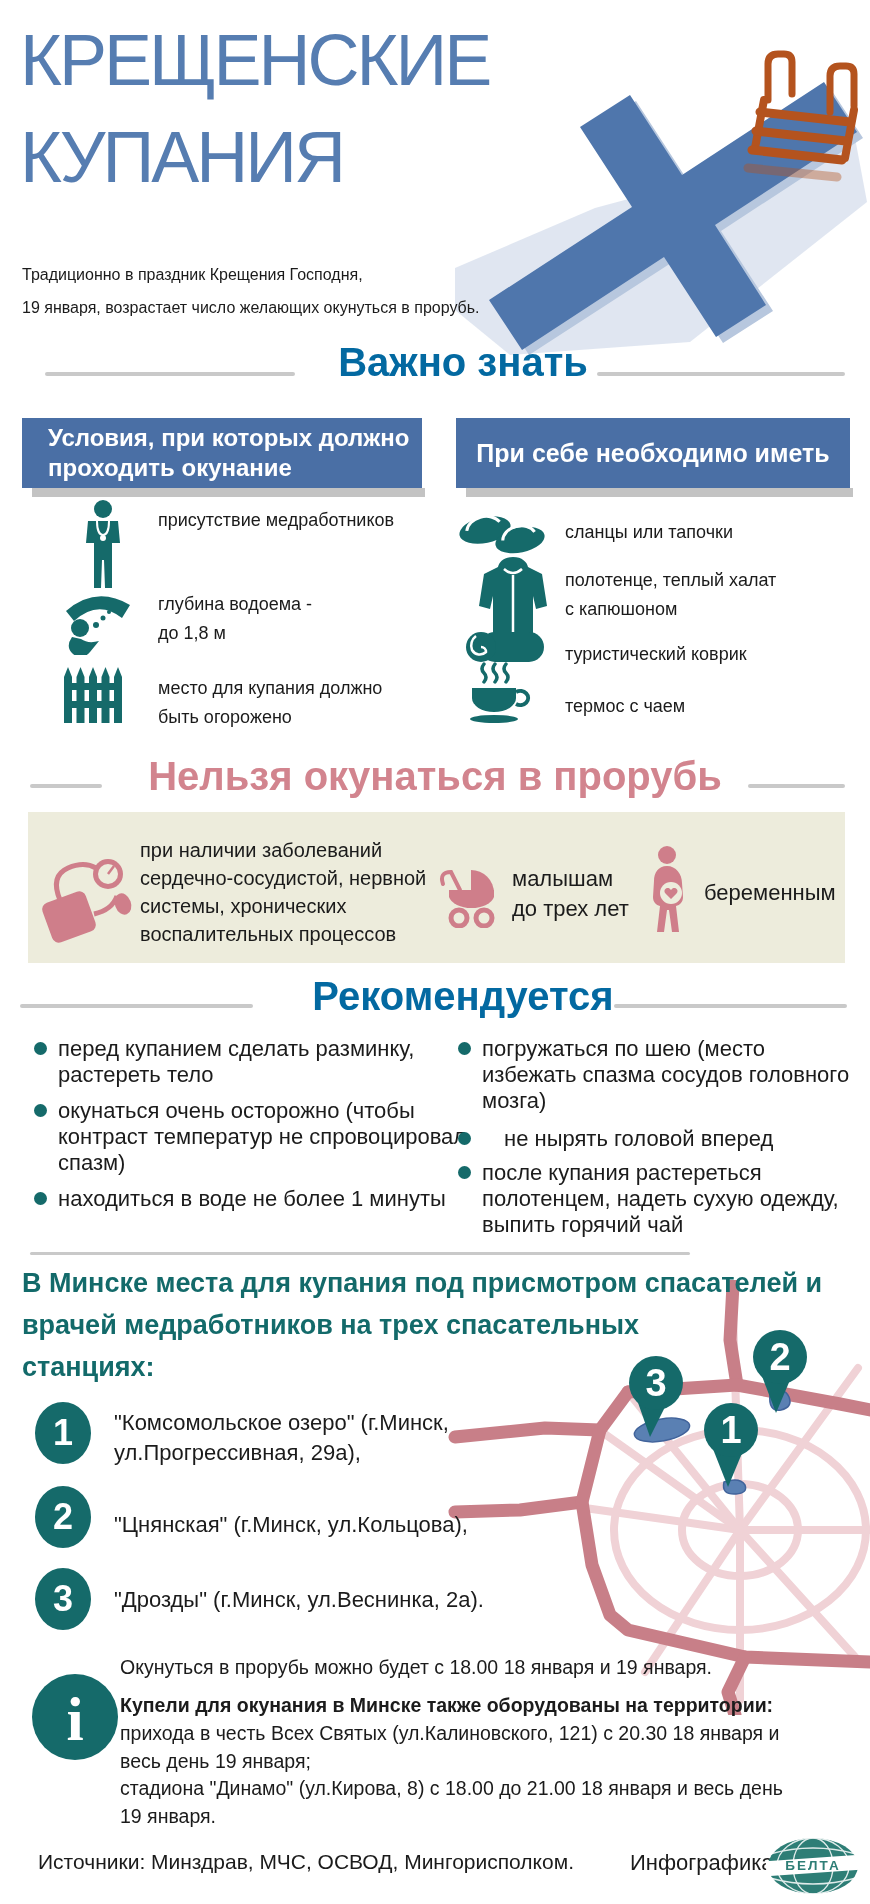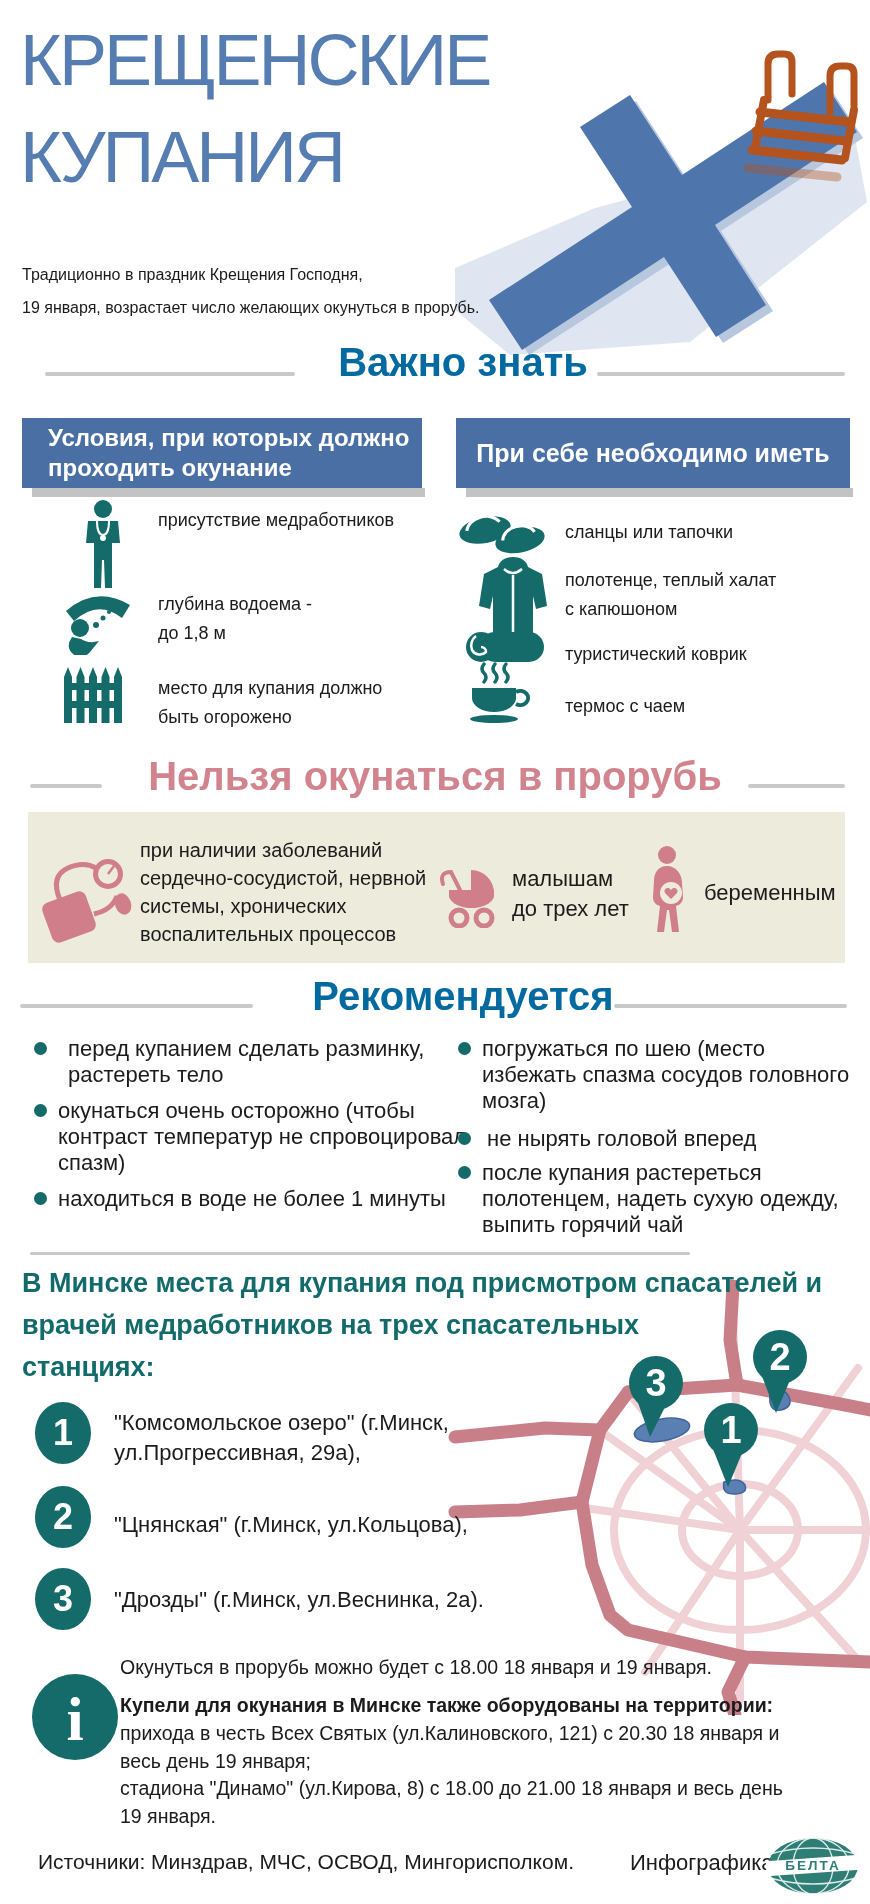--- a/index.html
+++ b/index.html
@@ -194,35 +194,35 @@
   <circle cx="30" cy="47" r="11" fill="#edecdc"></circle>
   <path d="M30 44 c-2.5 -4.5 -9 -1 -5.5 3.5 l5.5 5.5 5.5 -5.5 c3.5 -4.5 -3 -8 -5.5 -3.5 z" fill="#cf7e8a"></path>
 </svg>
 <div class="abs forb-text2" style="left:704px;top:878px">беременным</div>
 
 <div class="hline" style="left:20px;top:1004px;width:233px"></div>
 <div class="hline" style="left:614px;top:1004px;width:233px"></div>
 <h2 class="abs sec-h teal" style="top:974px">Рекомендуется</h2>
 
 <div class="bullet-dot" style="left:34px;top:1042px"></div>
-<div class="abs bullet pre" style="left:68px;top:1036px">перед купанием сделать разминку,
+<div class="abs bullet pre" style="left:58px;top:1036px">перед купанием сделать разминку,
 растереть тело</div>
 <div class="bullet-dot" style="left:34px;top:1104px"></div>
 <div class="abs bullet pre" style="left:58px;top:1098px">окунаться очень осторожно (чтобы
 контраст температур не спровоцировал
 спазм)</div>
 <div class="bullet-dot" style="left:34px;top:1192px"></div>
 <div class="abs bullet pre" style="left:58px;top:1186px">находиться в воде не более 1 минуты</div>
 
 <div class="bullet-dot" style="left:458px;top:1042px"></div>
 <div class="abs bullet pre" style="left:482px;top:1036px">погружаться по шею (место
 избежать спазма сосудов головного
 мозга)</div>
 <div class="bullet-dot" style="left:458px;top:1132px"></div>
-<div class="abs bullet pre" style="left:487px;top:1126px">не нырять головой вперед</div>
+<div class="abs bullet pre" style="left:504px;top:1126px">не нырять головой вперед</div>
 <div class="bullet-dot" style="left:458px;top:1166px"></div>
 <div class="abs bullet pre" style="left:482px;top:1160px">после купания растереться
 полотенцем, надеть сухую одежду,
 выпить горячий чай</div>
 
 <div class="hline" style="left:30px;top:1252px;width:660px;height:3px"></div>
 
 <svg class="abs" style="left:440px;top:1280px;z-index:1" width="430" height="435" viewBox="0 0 430 435">
   <g stroke="#f0d2d6" stroke-width="8" fill="none" stroke-linecap="round">
     <ellipse cx="300" cy="250" rx="126" ry="100"></ellipse>

